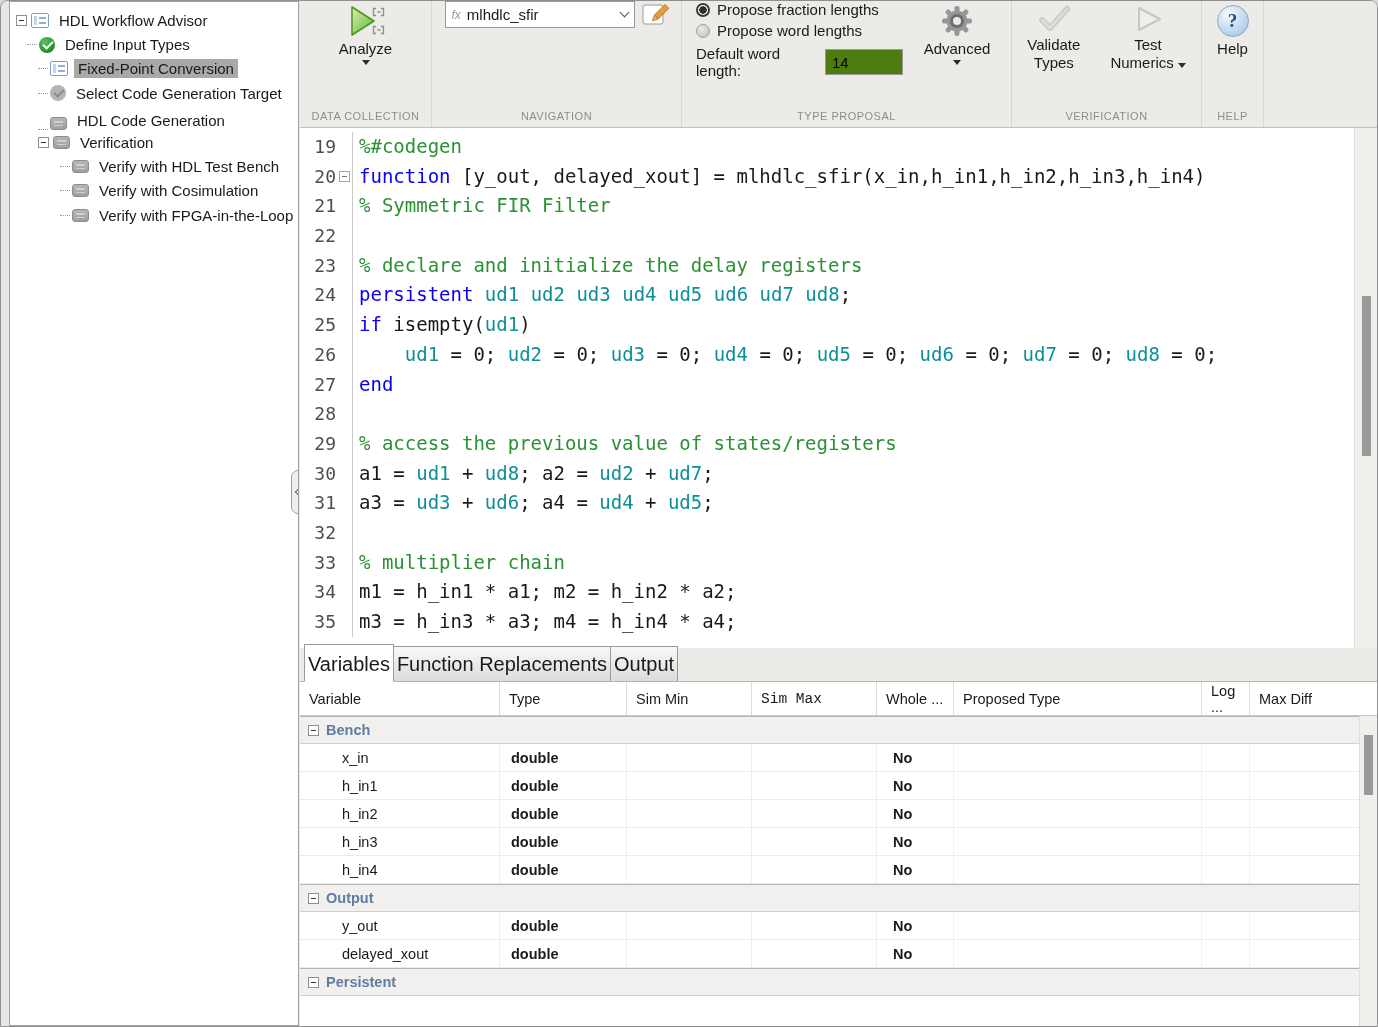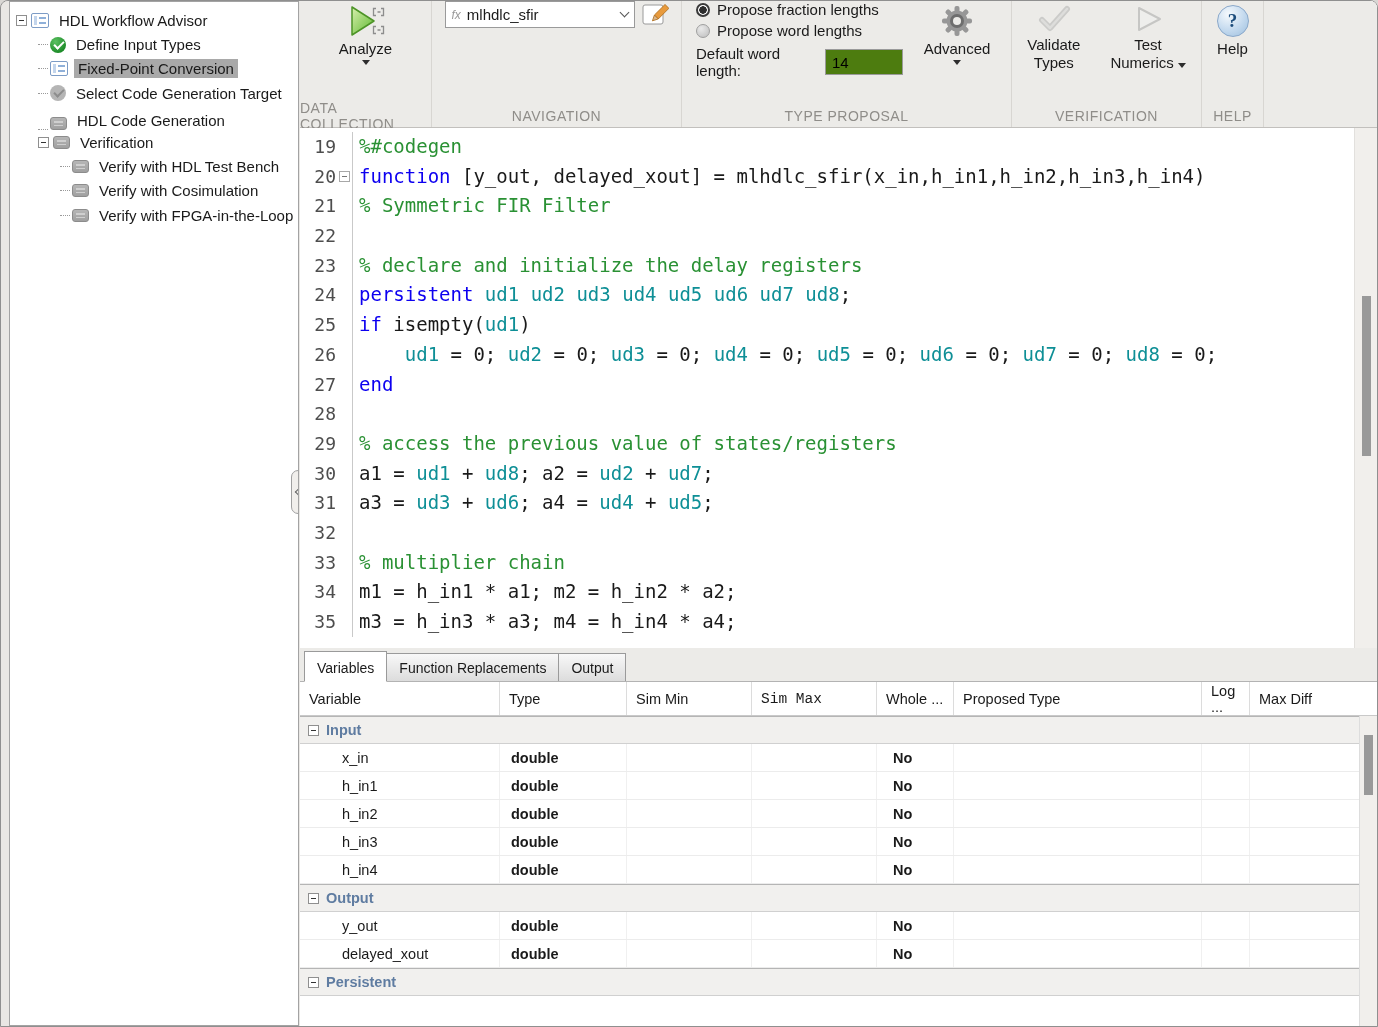--- a/index.html
+++ b/index.html
@@ -44,21 +44,21 @@
   .icn-check-gray::after { border-color:#8d8d8d; }
   .icn-task { width:17px; height:13px; border:1px solid #8c8c8c; border-radius:3px; background:linear-gradient(#b6b6b6,#a0a0a0); }
   .icn-task::after { content:""; position:absolute; left:3px; right:3px; top:3px; bottom:3px; background:repeating-linear-gradient(#cfcfcf 0 2px, transparent 2px 4px); }
   .collapse-handle { position:absolute; right:-7px; top:468px; width:14px; height:44px; background:#f1efec; border:1px solid #a0a0a0; border-radius:7px; display:flex; align-items:center; justify-content:center; z-index:6; }
   .chev-left { width:6px; height:6px; border-left:1.4px solid #666; border-bottom:1.4px solid #666; transform:rotate(45deg); margin-left:2px; }
 
   
   .toolbar { height:127px; flex:none; background:#ecebe8; display:flex; border-bottom:1px solid #c2c0bd; }
   .tb-section { display:flex; flex-direction:column; border-right:1px solid #d8d6d2; }
   .tb-content { flex:1; display:flex; align-items:flex-start; justify-content:center; }
-  .tb-caption { height:22px; font-size:14px; letter-spacing:0.5px; color:#8f8d89; display:flex; align-items:center; justify-content:center; }
+  .tb-caption { height:22px; font-size:11px; letter-spacing:0.5px; color:#8f8d89; display:flex; align-items:center; justify-content:center; }
   .sec-dc { width:132px; } .sec-nav { width:250px; } .sec-tp { width:330px; } .sec-ver { width:190px; } .sec-help { width:62px; }
   .sec-fill { flex:1; border-right:none; }
   .big-btn { display:flex; flex-direction:column; align-items:center; gap:3px; font-size:15px; padding:4px 8px; cursor:default; }
   .caret-down { width:0; height:0; border-left:4.5px solid transparent; border-right:4.5px solid transparent; border-top:5px solid #2d2d2d; }
   .caret-dim { border-top-color:#2d2d2d; margin-left:4px; display:inline-block; }
 
   .combo-wrap { display:flex; align-items:center; gap:7px; }
   .combo { width:190px; height:27px; background:#fff; border:1px solid #9a9a9a; display:flex; align-items:center; padding:0 6px; font-size:15px; }
   .fx { font-style:italic; color:#9a9a9a; font-size:12px; margin-right:6px; }
   .combo-val { flex:1; }
@@ -87,21 +87,21 @@
   .foldbox { width:11px; height:11px; border:1px solid #a8a8a8; background:#fff; position:relative; }
   .foldbox::after { content:""; position:absolute; left:2px; right:2px; top:4px; height:1px; background:#777; }
   .src { padding-left:6px; white-space:pre; }
   .tk-c { color:#2a9134; } .tk-k { color:#0d00f0; } .tk-v { color:#0e8f96; } .tk-p { color:#1a1a1a; }
   .ed-scroll { position:absolute; top:0; right:0; bottom:0; width:23px; background:#f1efec; border-left:1px solid #e2e0dd; }
   .ed-thumb { position:absolute; left:7px; width:9px; top:168px; height:160px; background:#999; }
 
   
   .panel { flex:1; display:flex; flex-direction:column; min-height:0; }
   .tab-strip { height:34px; flex:none; background:#ecebe8; display:flex; align-items:flex-end; padding-left:4px; border-bottom:1px solid #b3b3b3; }
-  .tab { border:1px solid #9a9a9a; border-bottom:none; padding:6px 12px 5px; font-size:14px; background:linear-gradient(#f8f8f8,#dcdcdc); margin-right:-1px; position:relative; cursor:default; }
+  .tab { border:1px solid #9a9a9a; border-bottom:none; padding:6px 3px 5px; font-size:20px; background:linear-gradient(#f8f8f8,#dcdcdc); margin-right:-1px; position:relative; cursor:default; }
   .tab.active { background:#fff; z-index:2; padding-top:8px; margin-bottom:-1px; border-bottom:1px solid #fff; }
   .thead { height:34px; flex:none; display:flex; align-items:stretch; background:#fff; border-bottom:1px solid #c9c9c9; }
   .hcell { display:flex; align-items:center; padding-left:9px; font-size:14.5px; border-right:1px solid #dcdcdc; }
   .tbody { flex:1; position:relative; overflow:hidden; background:#fff; }
   .group-row { height:28px; background:#f1f0ee; border-top:1px solid #b5b5b5; border-bottom:1px solid #d0d0d0; display:flex; align-items:center; padding-left:8px; }
   .group-row .expander { margin-right:7px; }
   .group-lbl { font-size:14.5px; font-weight:bold; color:#5f7ca1; }
   .data-row { height:28px; display:flex; background:#fff; border-bottom:1px solid #ececec; }
   .cell { display:flex; align-items:center; font-size:14.5px; border-right:1px solid #f0f0f0; overflow:hidden; white-space:nowrap; }
   .cell.c0 { padding-left:42px; }
@@ -122,21 +122,21 @@
 
   <div class="content">
 
     <div class="sidebar">
       <div id="tree">
           <div class="tree-row" style="padding-left: 6px;">
             <span class="expander"></span>
             <span class="icn icn-list"></span>
             <span class="lbl">HDL Workflow Advisor</span>
           </div>
-          <div class="tree-row" style="padding-left: 28px;">
+          <div class="tree-row" style="padding-left: 17px;">
             <span class="stub"></span>
             <span class="icn icn-circle icn-check-green"></span>
             <span class="lbl">Define Input Types</span>
           </div>
           <div class="tree-row selected" style="padding-left: 28px;">
             <span class="stub"></span>
             <span class="icn icn-list"></span>
             <span class="lbl">Fixed-Point Conversion</span>
           </div>
           <div class="tree-row" style="padding-left: 28px;">
@@ -409,21 +409,21 @@
             <div class="hcell w3">Sim Max</div>
             <div class="hcell w4">Whole ...</div>
             <div class="hcell w5">Proposed Type</div>
             <div class="hcell w6">Log ...</div>
             <div class="hcell w7">Max Diff</div>
           </div>
         <div class="tbody">
           <div id="table-rows">
               <div class="group-row">
                 <span class="expander"></span>
-                <span class="group-lbl">Input</span>
+                <span class="group-lbl">Bench</span>
               </div>
               <div class="data-row">
                 <div class="cell w0 c0">x_in</div>
                 <div class="cell w1 c1">double</div>
                 <div class="cell w2 cx"></div>
                 <div class="cell w3 cx"></div>
                 <div class="cell w4 c4">No</div>
                 <div class="cell w5 cx"></div>
                 <div class="cell w6 cx"></div>
                 <div class="cell w7 cx"></div>

